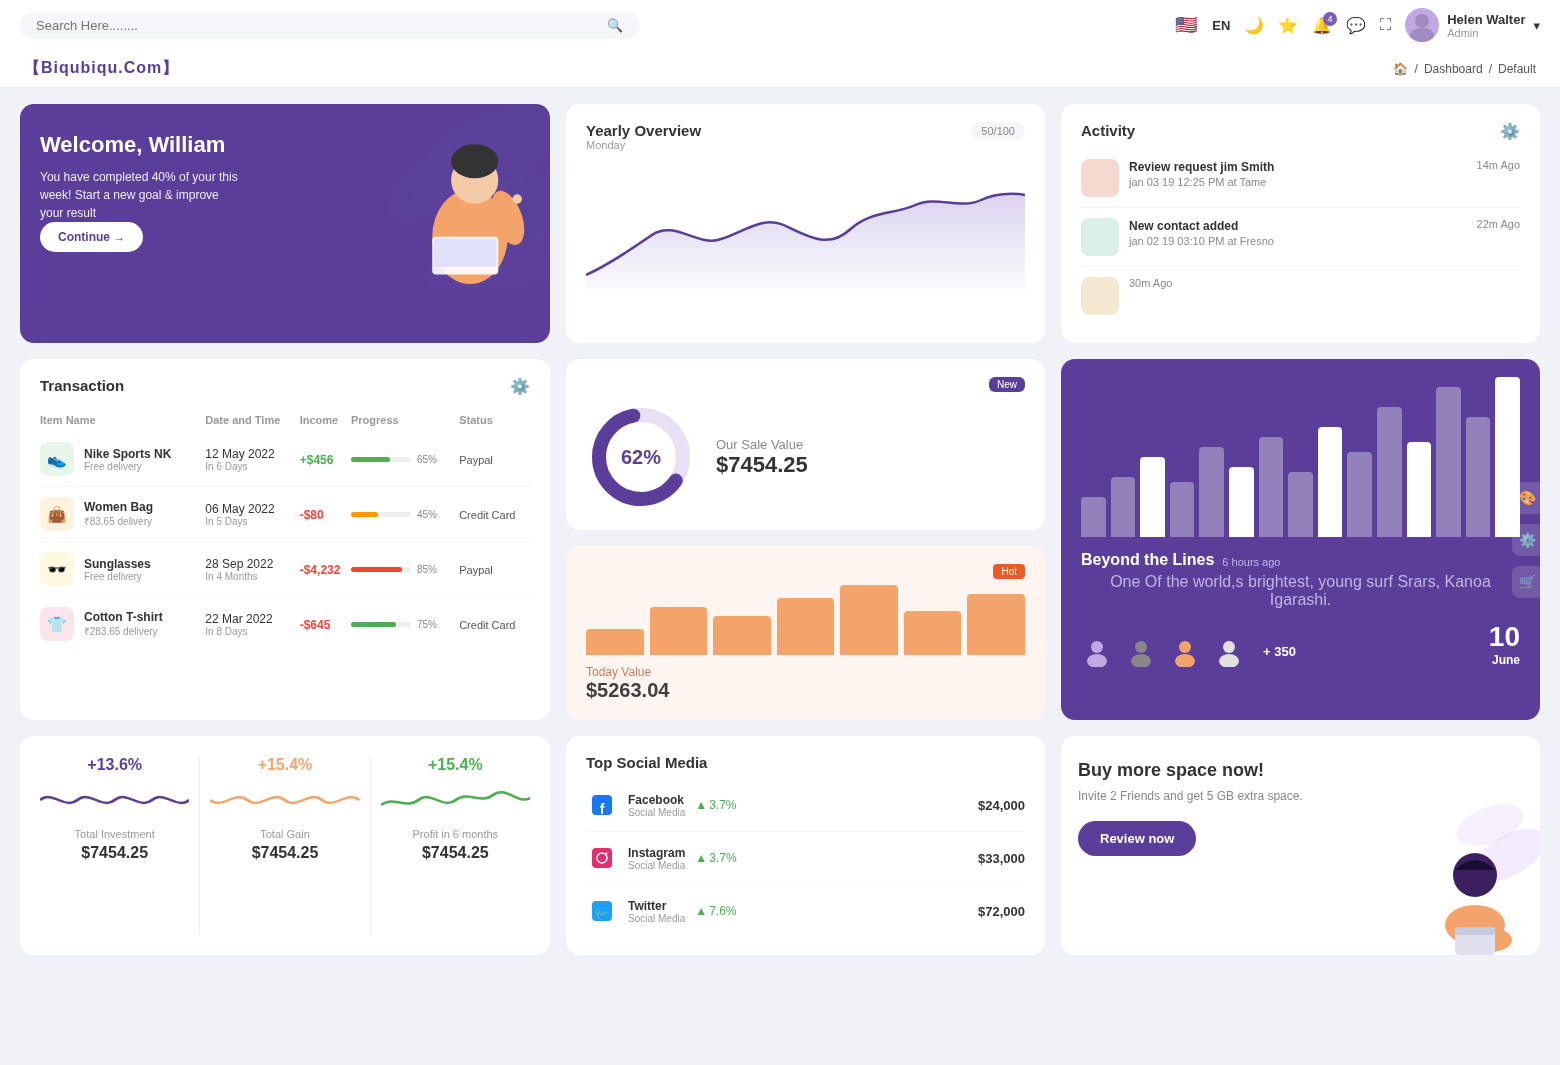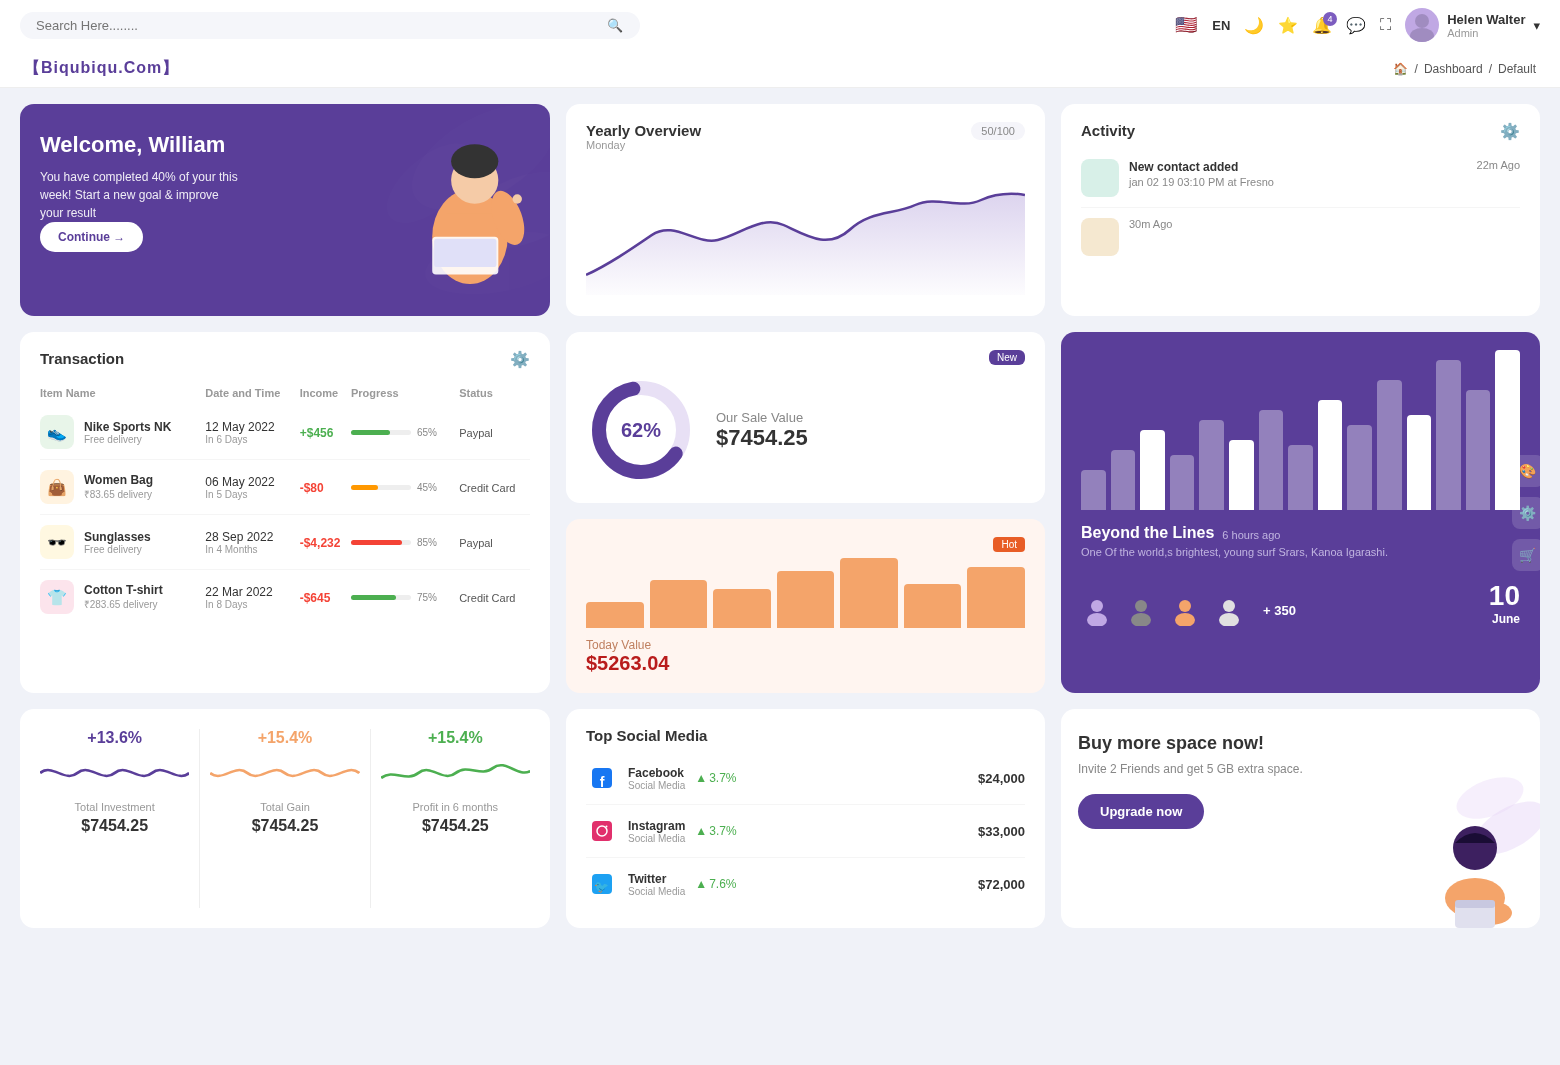--- a/index.html
+++ b/index.html
@@ -283,21 +283,21 @@
       height: 160px;
       margin-bottom: 14px;
     }
     .bar-col {
       flex: 1;
       border-radius: 4px 4px 0 0;
     }
     .beyond-info { color: #fff; }
     .beyond-title { font-size: 16px; font-weight: 700; margin-bottom: 4px; }
     .beyond-time { font-size: 11px; color: #c0b4e0; margin-left: 8px; }
-    .beyond-desc { font-size: 11px; color: #c0b4e0; margin-bottom: 22px; }
+    .beyond-desc { font-size: 16px; color: #c0b4e0; margin-bottom: 12px; text-align: center; }
     .avatar-row { display: flex; align-items: center; gap: 12px; }
     .plus-count { color: #fff; font-size: 13px; font-weight: 600; margin-left: 6px; }
     .date-badge { color: #fff; text-align: right; font-weight: 700; }
     .date-badge .date-num { font-size: 28px; }
     .date-badge .date-month { font-size: 12px; }
     .beyond-footer { display: flex; justify-content: space-between; align-items: flex-end; }
     .right-icons {
       position: absolute;
       right: -4px;
       top: 50%;
@@ -512,20 +512,28 @@
     </svg>
   </div>
 
   <div class="activity-card r1c3">
     <div class="card-header" style="margin-bottom:8px;">
       <span class="card-title">Activity</span>
       <span class="gear-btn">⚙️</span>
     </div>
     <div id="activity-list">
 
+    <div class="activity-item">
+    <div class="activity-thumb" style="background:#f5d8d0;"></div>
+    <div class="activity-text">
+      <strong>Review request jim Smith</strong>
+      <p>jan 03 19 12:25 PM at Tame</p>
+    </div>
+    <span class="activity-time">14m Ago</span>
+  </div>
         <div class="activity-item">
     <div class="activity-thumb" style="background:#d8f0e8;"></div>
     <div class="activity-text">
       <strong>New contact added</strong>
       <p>jan 02 19 03:10 PM at Fresno</p>
     </div>
     <span class="activity-time">22m Ago</span>
   </div>
         <div class="activity-item">
     <div class="activity-thumb" style="background:#f5e8d0;"></div>
@@ -743,21 +751,21 @@
     <div class="bar-item" style="height: 37.5%;"></div>
         <div class="bar-item" style="height: 68.75%;"></div>
         <div class="bar-item" style="height: 56.25%;"></div>
         <div class="bar-item" style="height: 81.25%;"></div>
         <div class="bar-item" style="height: 100%;"></div>
         <div class="bar-item" style="height: 62.5%;"></div>
         <div class="bar-item" style="height: 87.5%;"></div>
       </div>
     <div style="margin-top:10px;">
       <div style="font-size:12px;color:#c08060;">Today Value</div>
-      <div style="font-size:20px;font-weight:700;color:#b91c1c;">$5263.04</div>
+      <div style="font-size:20px;font-weight:700;color:#404040;">$5263.04</div>
     </div>
   </div>
 
   <div class="stats-card r4c1">
     <div id="stats-items" style="display:flex;width:100%;">
 
     <div class="stat-item">
     <div class="stat-pct" style="color:#5a3e99;">+13.6%</div>
     <svg class="wave-svg stat-wave" viewBox="0 0 120 40" preserveAspectRatio="none">
       <path d="M0,20 C10,10 20,30 30,20 C40,10 50,30 60,20 C70,10 80,30 90,20 C100,10 110,30 120,20" fill="none" stroke="#5a3e99" stroke-width="2.5"></path>
@@ -832,21 +840,21 @@
     </div>
     <span class="social-pct"><span class="social-up">▲</span>7.6%</span>
     <span class="social-val">$72,000</span>
   </div>
       </div>
   </div>
 
   <div class="upgrade-card r4c3">
     <h3>Buy more space now!</h3>
     <p>Invite 2 Friends and get 5 GB extra space.</p>
-    <button class="upgrade-btn">Upgrade now</button>
+    <button class="upgrade-btn">Review now</button>
     
     <svg class="upgrade-illustration" viewBox="0 0 140 160" xmlns="http://www.w3.org/2000/svg">
 
       <ellipse cx="110" cy="60" rx="40" ry="20" fill="#e8d8f8" opacity="0.5" transform="rotate(-30 110 60)"></ellipse>
       <ellipse cx="90" cy="30" rx="35" ry="18" fill="#e8d8f8" opacity="0.4" transform="rotate(-20 90 30)"></ellipse>
 
       <ellipse cx="75" cy="130" rx="30" ry="20" fill="#f4a46a"></ellipse>
       <circle cx="75" cy="80" r="22" fill="#3d2060"></circle>
 
       <path d="M55,75 Q75,55 95,75" fill="#1a0d35"></path>

